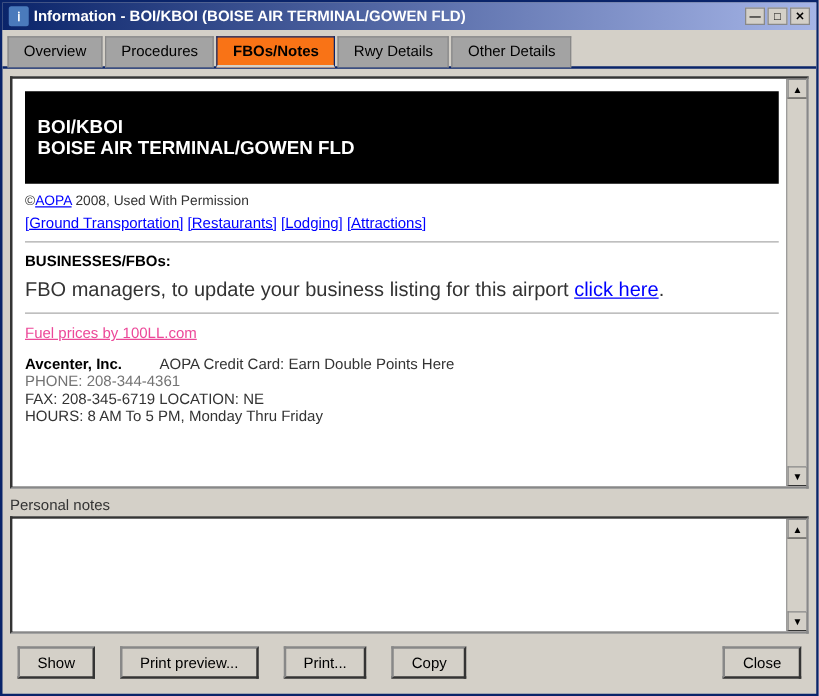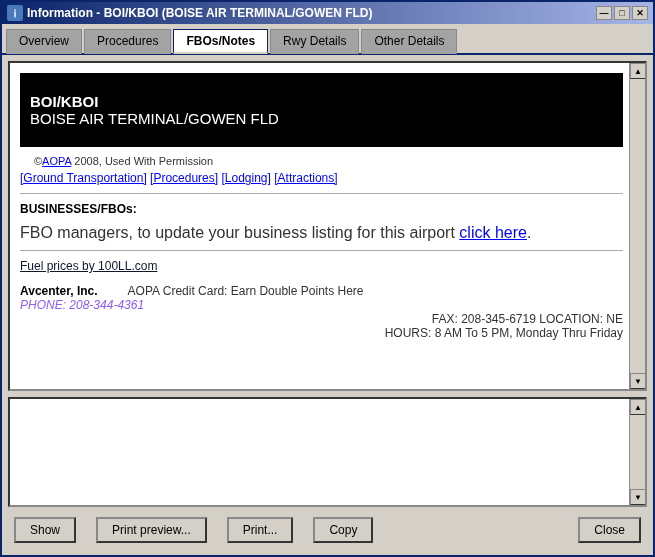--- a/index.html
+++ b/index.html
@@ -89,21 +89,21 @@
       border-bottom: none;
       background: #a3a3a3;
       cursor: pointer;
       margin-right: 2px;
       position: relative;
       bottom: -1px;
       color: black;
     }
 
     .tab.active {
-      background: #ffffff;
+      background: #f97316;
       border-color: #0a246a;
       border-bottom: 2px solid #d4d0c8;
       font-weight: bold;
       z-index: 1;
     }
 
     
     .main-content {
       flex: 1;
       display: flex;
@@ -165,28 +165,27 @@
       margin-bottom: 8px;
     }
 
     .airport-code {
       font-size: 15px;
       font-weight: bold;
     }
 
     .airport-name {
       font-size: 15px;
-      font-weight: normal;
+      font-weight: bold;
     }
 
     .copyright {
       font-size: 11px;
       color: #333;
       margin-bottom: 4px;
-      margin-left: 14px;
     }
 
     .copyright a {
       color: blue;
       text-decoration: underline;
     }
 
     .links-row {
       margin-bottom: 8px;
     }
@@ -214,21 +213,21 @@
       color: #333;
       margin-bottom: 4px;
     }
 
     .fbo-text a {
       color: blue;
       text-decoration: underline;
     }
 
     .fuel-link {
-      color: #0f172a;
+      color: #ec4899;
       text-decoration: underline;
       font-size: 12px;
       display: block;
       margin-bottom: 8px;
     }
 
     .fbo-entry {
       margin-bottom: 6px;
       margin-top: 11px;
     }
@@ -239,28 +238,26 @@
     }
 
     .fbo-credit {
       font-size: 12px;
       color: #333;
       margin-left: 30px;
     }
 
     .fbo-detail {
       font-size: 12px;
-      color: #8b5cf6;
-      font-style: italic;
+      color: #737373;
     }
 
     .fbo-detail-black {
       font-size: 12px;
       color: #333;
-      text-align: right;
     }
 
     
     .notes-panel {
       height: 110px;
       display: flex;
       flex-direction: column;
       flex-shrink: 0;
     }
 
@@ -353,21 +350,21 @@
           <div class="airport-code">BOI/KBOI</div>
           <div class="airport-name">BOISE AIR TERMINAL/GOWEN FLD</div>
         </div>
 
         <div class="copyright">
           <span>©</span><a href="#">AOPA</a><span> 2008, Used With Permission</span>
         </div>
 
         <div class="links-row">
           <a href="#">[Ground Transportation]</a>
-          <a href="#">[Procedures]</a>
+          <a href="#">[Restaurants]</a>
           <a href="#">[Lodging]</a>
           <a href="#">[Attractions]</a>
         </div>
 
         <hr class="divider">
 
         <div class="section-header">BUSINESSES/FBOs:</div>
 
         <p class="fbo-text">
           <span>FBO managers, to update your business listing for this airport </span><a href="#">click here</a><span>.</span>
@@ -390,20 +387,21 @@
       </div>
 
       <div class="scrollbar-track">
         <button class="scrollbar-btn">▲</button>
         <div class="scrollbar-thumb"></div>
         <button class="scrollbar-btn">▼</button>
       </div>
     </div>
 
     <div class="notes-panel">
+      <div class="notes-label">Personal notes</div>
       <div class="notes-area-wrapper">
         <textarea class="notes-textarea" style=""></textarea>
 
         <div class="scrollbar-track">
           <button class="scrollbar-btn">▲</button>
           <div class="scrollbar-thumb"></div>
           <button class="scrollbar-btn">▼</button>
         </div>
       </div>
     </div>

